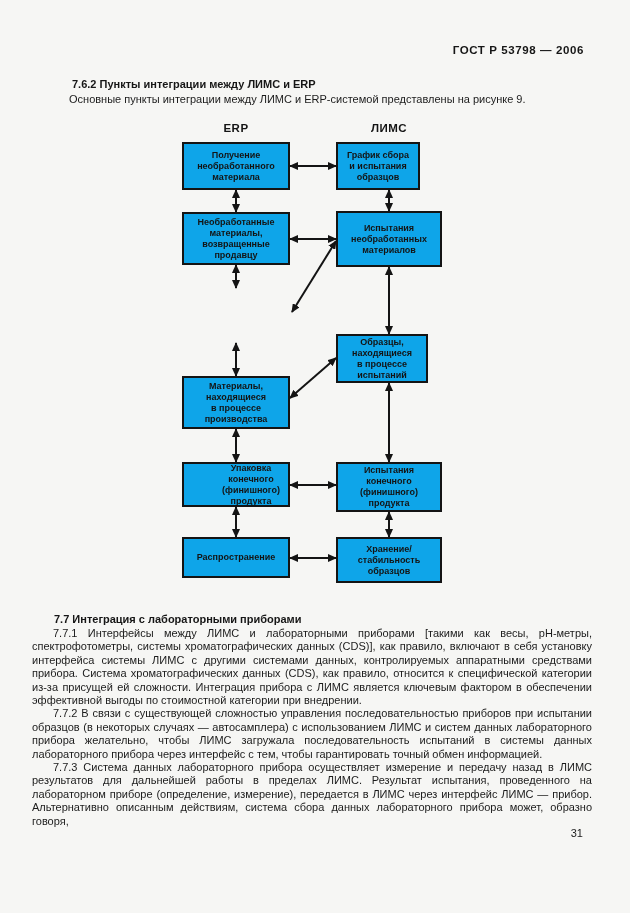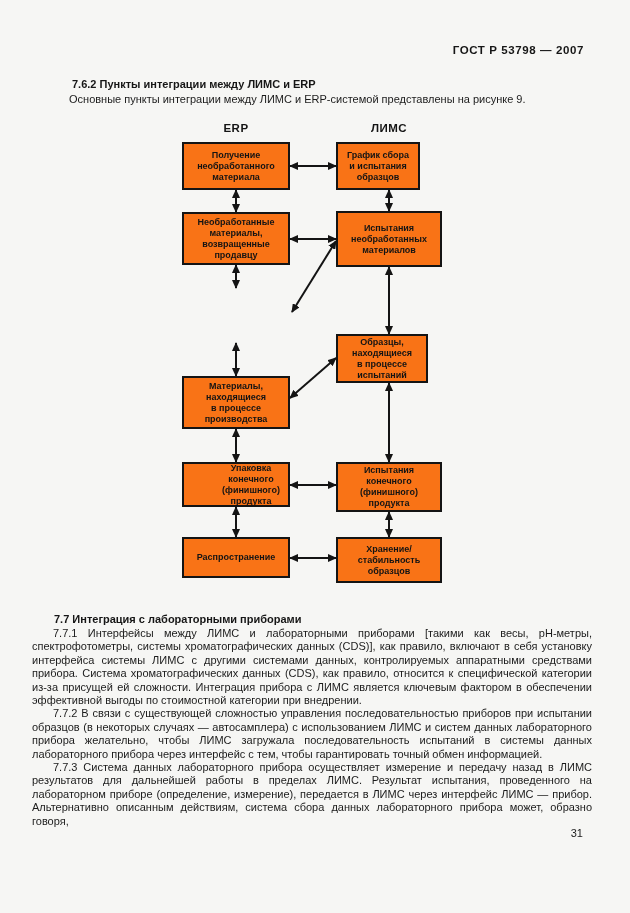--- a/index.html
+++ b/index.html
@@ -32,21 +32,21 @@
     font-size:11.5px;font-weight:bold;letter-spacing:0.5px;color:#141414;
   }
   .colhdr.erp{left:7px;width:108px;}
   .colhdr.lims{left:161px;width:106px;}
   .fbox{
     position:absolute;box-sizing:border-box;
     border:2px solid #141414;
     display:flex;align-items:center;justify-content:center;
     text-align:center;font-size:9px;font-weight:bold;line-height:11px;
     white-space:pre-line;padding:2px;color:#141414;
-    background:#f97316;z-index:1;
+    background:#0ea5e9;z-index:1;
   }
   svg.arrows{position:absolute;left:0;top:0;z-index:2;pointer-events:none;}
   .caption{
     position:absolute;top:591px;left:0;width:630px;
     text-align:center;font-size:10px;color:#222;
   }
   .h77{
     position:absolute;top:613px;left:54px;
     font-size:11px;font-weight:bold;color:#161616;
   }
@@ -58,21 +58,21 @@
   .pagenum{
     position:absolute;top:827px;right:47px;
     font-size:11px;color:#222;
   }
 </style>
 </head>
 <body>
 
 <div class="page">
 
-  <div class="doc-header">ГОСТ Р 53798 — 2007</div>
+  <div class="doc-header">ГОСТ Р 53798 — 2006</div>
 
   <div class="h762">7.6.2 Пункты интеграции между ЛИМС и ERP</div>
   <div class="intro">Основные пункты интеграции между ЛИМС и ERP-системой представлены на рисунке 9.</div>
 
   <div class="diagram">
 
     <svg class="arrows" width="275" height="466" viewBox="0 0 275 466">
       <defs>
         <marker id="ah" markerUnits="userSpaceOnUse" markerWidth="9" markerHeight="8" refX="8" refY="4" orient="auto-start-reverse">
           <path d="M0,0 L9,4 L0,8 Z" fill="#141414"></path>

